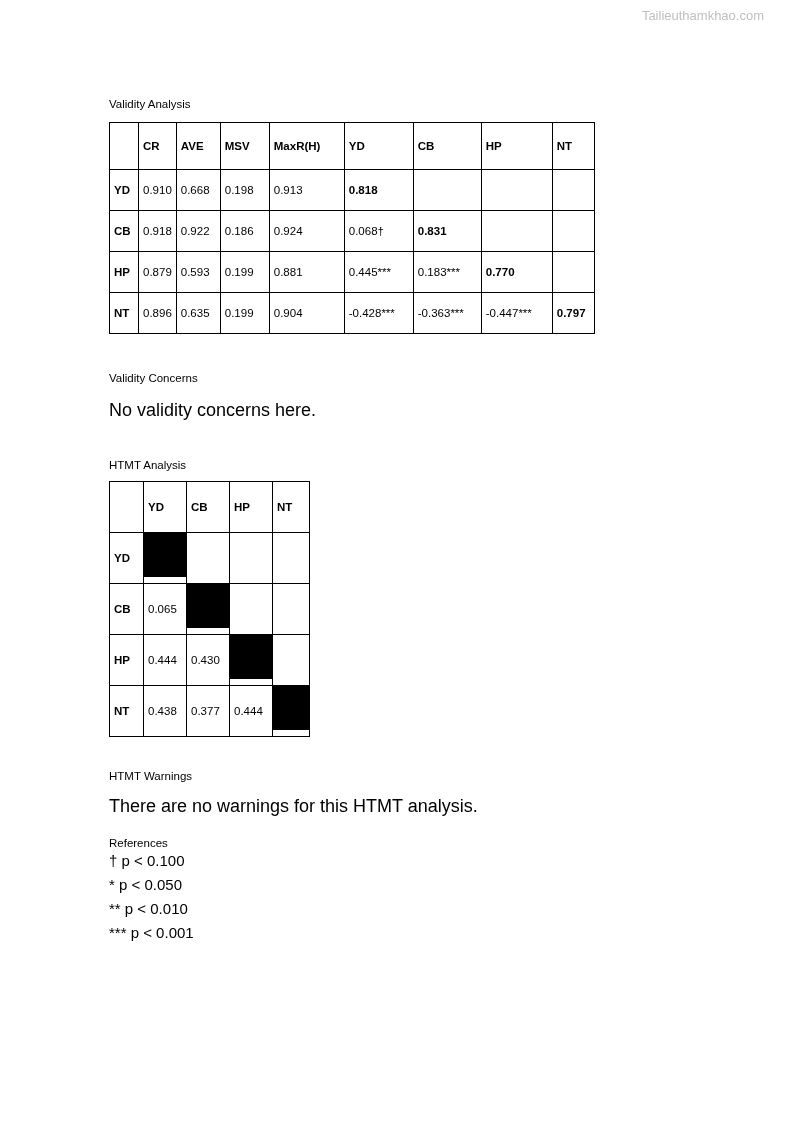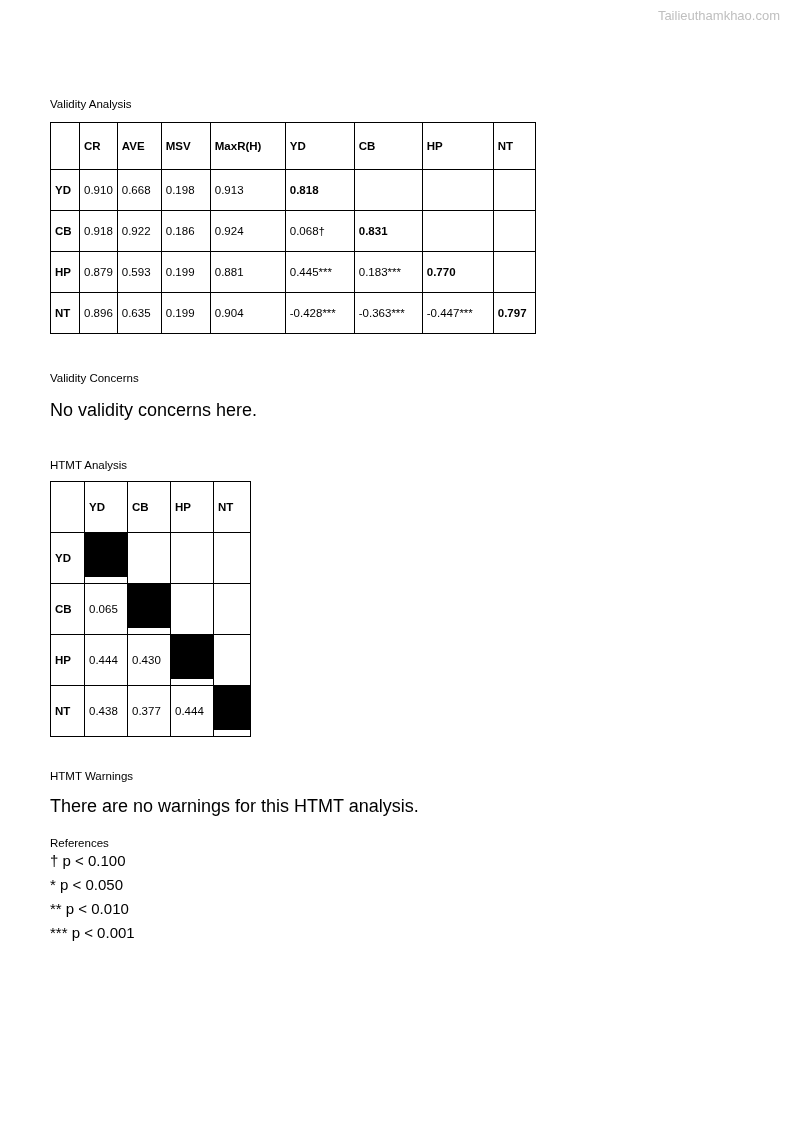--- a/index.html
+++ b/index.html
@@ -9,26 +9,26 @@
     width: 794px;
     height: 1123px;
     background: #ffffff;
     font-family: "Liberation Sans", sans-serif;
     color: #000000;
     overflow: hidden;
   }
   .watermark {
     position: absolute;
     top: 8px;
-    right: 14px;
+    right: 30px;
     font-size: 13px;
     color: #bfbfbf;
   }
   .content {
-    padding: 98px 0 0 50px;
+    padding: 98px 0 0 109px;
   }
   .small-heading {
     font-size: 11.5px;
     font-weight: 400;
     color: #000000;
   }
   .body-text {
     font-size: 18px;
     color: #000000;
   }

